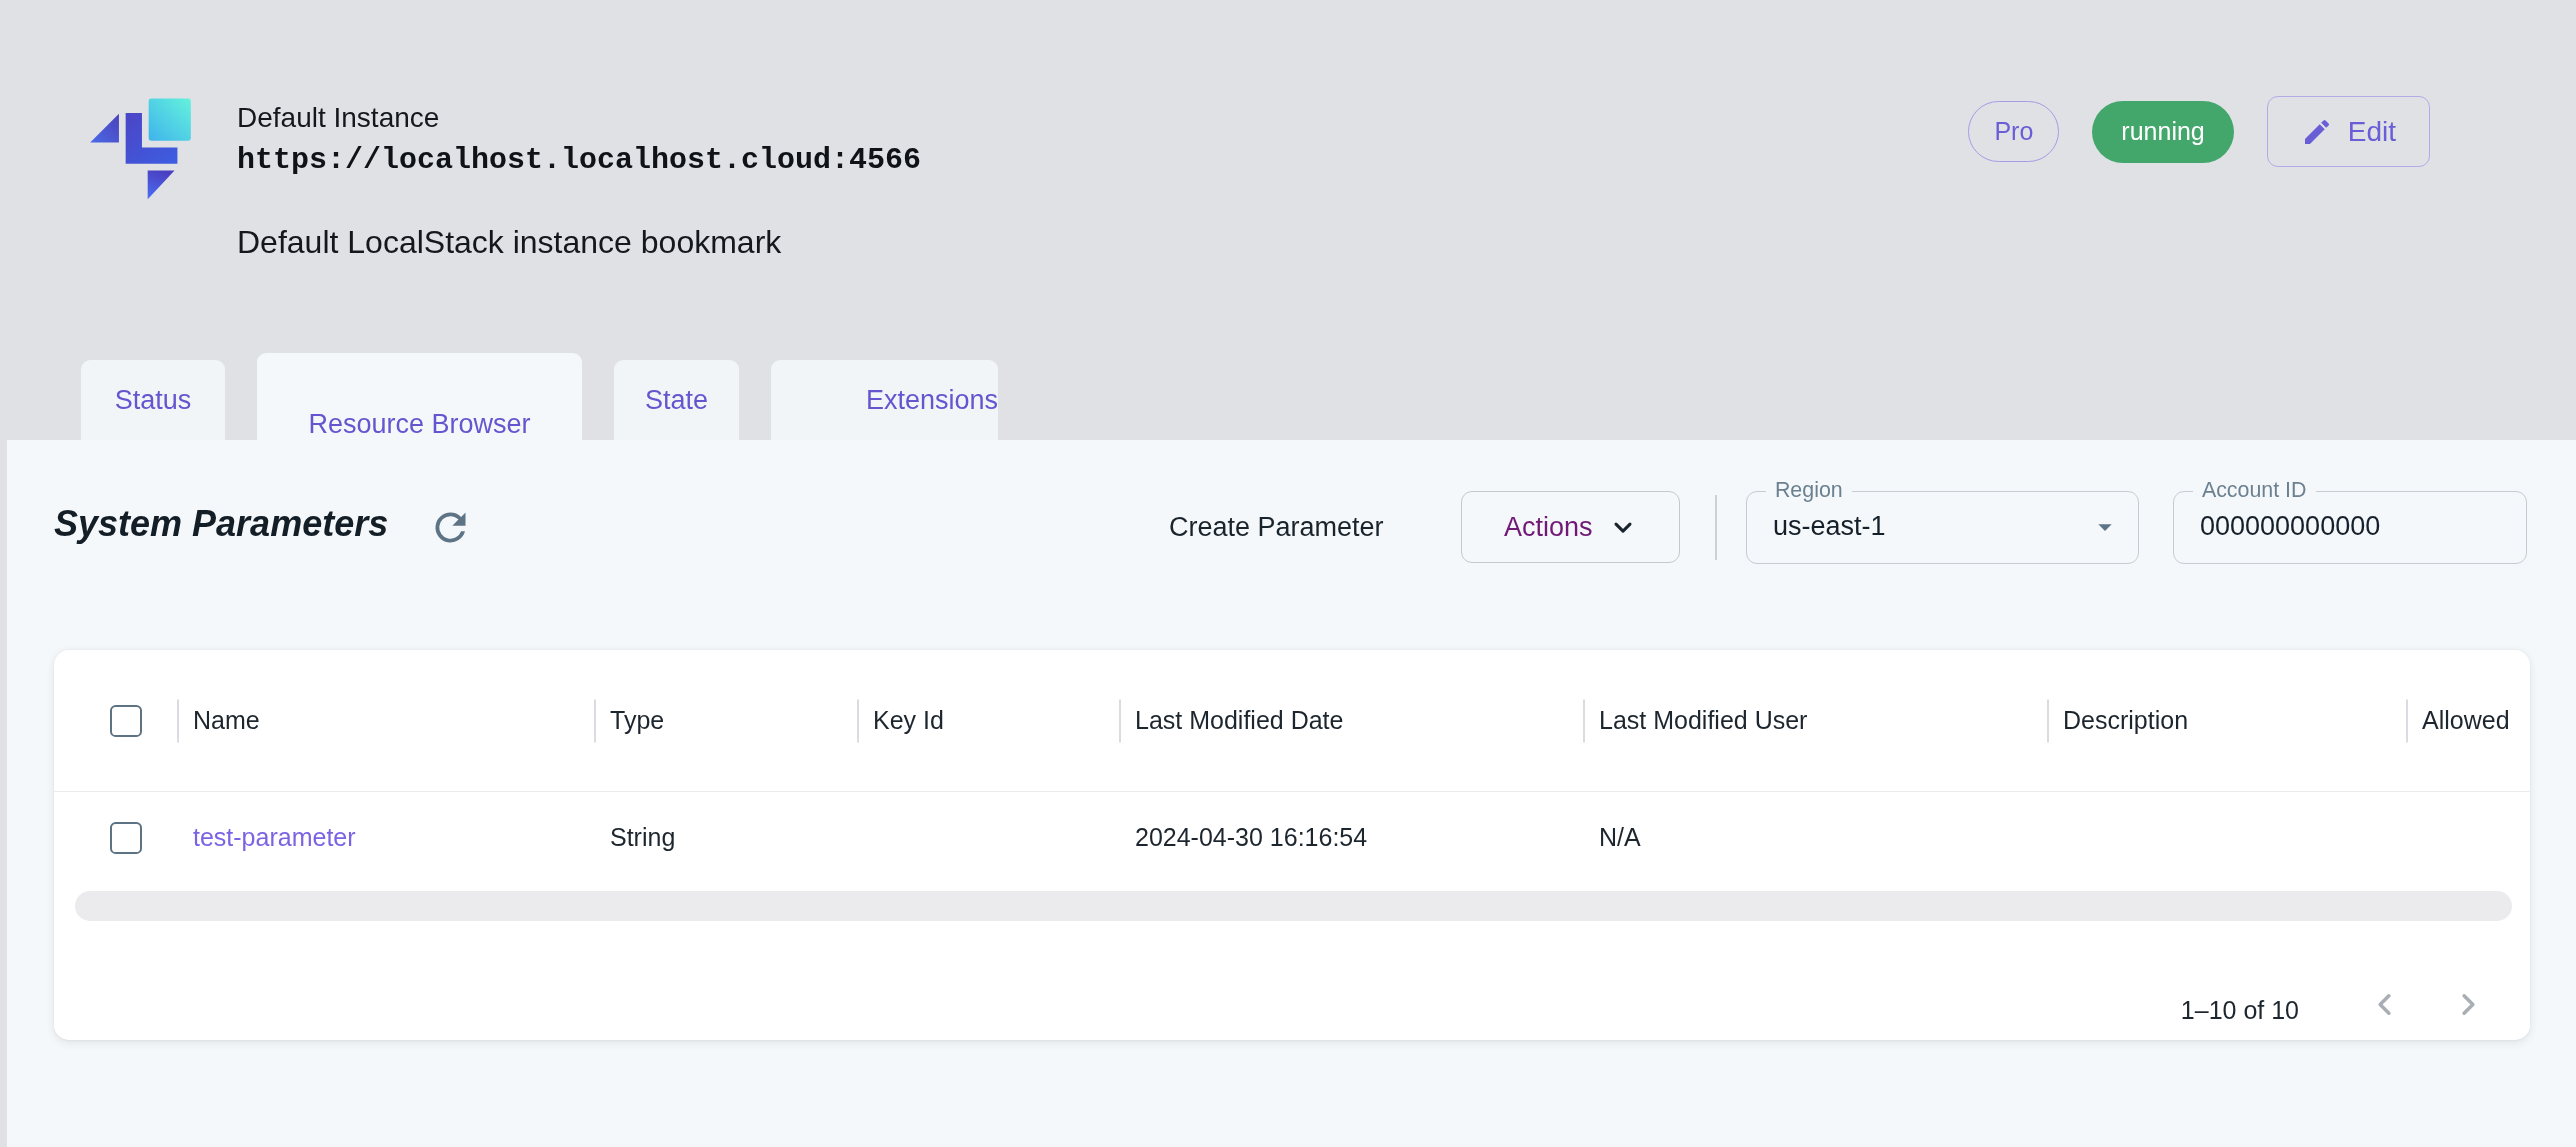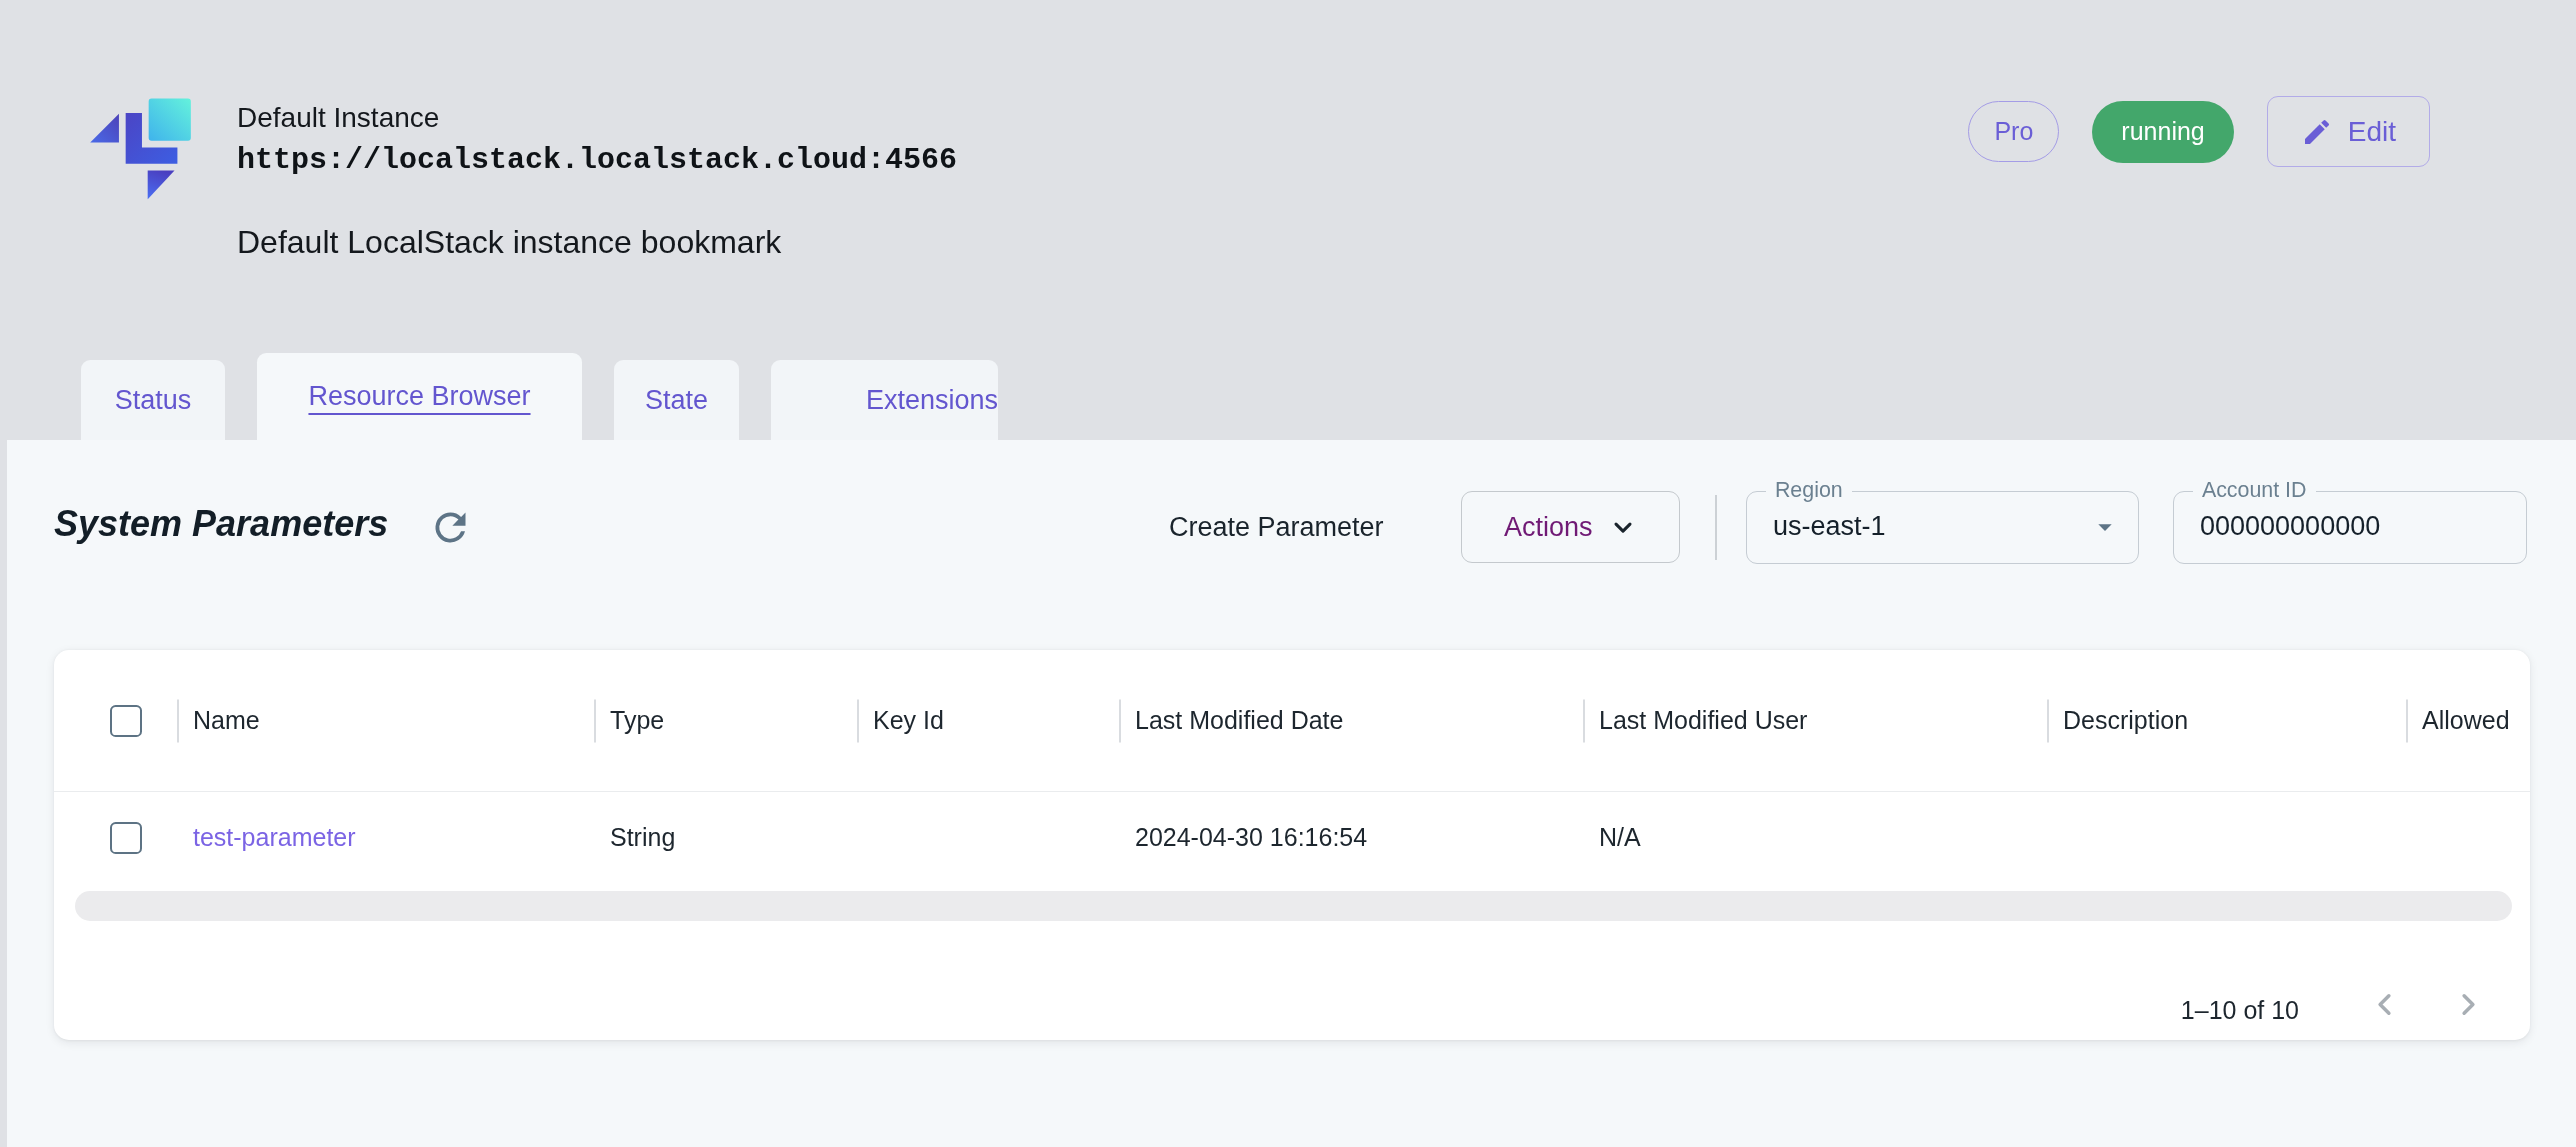--- a/index.html
+++ b/index.html
@@ -14,21 +14,21 @@
   .instance-desc { font-size:32px; color:#14181d; line-height:37px; margin-top:43px; }
 
   .badges { position:absolute; top:96px; right:146px; height:71px; display:flex; align-items:center; gap:33px; }
   .pro-badge { height:61px; padding:0 25px; border:1.9px solid #a49ce6; border-radius:32px; color:#6a5ed6; font-size:25px; display:flex; align-items:center; }
   .running-badge { height:62px; padding:0 29px; background:#43a76b; border-radius:32px; color:#ffffff; font-size:25px; display:flex; align-items:center; }
   .edit-btn { height:71px; padding:0 33px; border:1.9px solid #b2abe8; border-radius:11px; background:transparent; color:#6a5ed6; font-size:28px; display:flex; align-items:center; gap:15px; cursor:pointer; }
 
   
   .tabs { position:absolute; left:81px; top:353px; height:87px; display:flex; gap:32px; }
   .tab { border-radius:9.3px 9.3px 0 0; background:#f2f5f8; color:#6356cf; font-size:27px; display:flex; align-items:center; justify-content:center; cursor:pointer; margin-top:6.5px; height:81px; }
-  .tab.active { margin-top:0; height:87px; background:#f5f8fa; }
+  .tab.active { margin-top:0; height:87px; background:#f5f8fa;align-items:flex-end; }
   .tab.active span { text-decoration:underline; text-underline-offset:8.4px; text-decoration-thickness:2.3px; }
   .tab-status { width:144px; } .tab-rb { width:325px; } .tab-state { width:125px; } .tab-ext { width:227px;justify-content:flex-end; }
 
   
   .panel { position:absolute; left:6.5px; right:0; top:440px; bottom:0; background:#f5f8fa; }
 
   .page-title { position:absolute; left:54px; top:503px; font-size:36px; font-weight:600; color:#131e27;font-style:italic; }
   .refresh-btn { position:absolute; left:428px; top:504px; width:47px; height:47px; border:none; background:transparent; cursor:pointer; padding:0; }
 
   .create-btn { position:absolute; left:1169px; top:507px; height:41px; border:none; background:transparent; font-size:27px; color:#1a242c; font-family:"Liberation Sans",sans-serif; cursor:pointer; }
@@ -90,21 +90,21 @@
       </defs>
       <polygon points="3,58 33,28 33,58" fill="url(#gPur1)"></polygon>
       <path d="M40 27 h17 v36 h37 v17 h-54 z" fill="url(#gPur2)"></path>
       <rect x="64" y="12" width="44" height="44" rx="3" fill="url(#gAqua)"></rect>
       <polygon points="63,87 91,87 63,117" fill="url(#gPur3)"></polygon>
     </svg>
   </div>
 
   <div class="instance-block">
     <div class="instance-name">Default Instance</div>
-    <div class="instance-url">https://localstack.localstack.cloud:4566</div>
+    <div class="instance-url">https://localhost.localhost.cloud:4566</div>
     <div class="instance-desc">Default LocalStack instance bookmark</div>
   </div>
 
   <div class="badges">
     <div class="pro-badge">
       <span>Pro</span>
     </div>
     <div class="running-badge">
       <span>running</span>
     </div>

